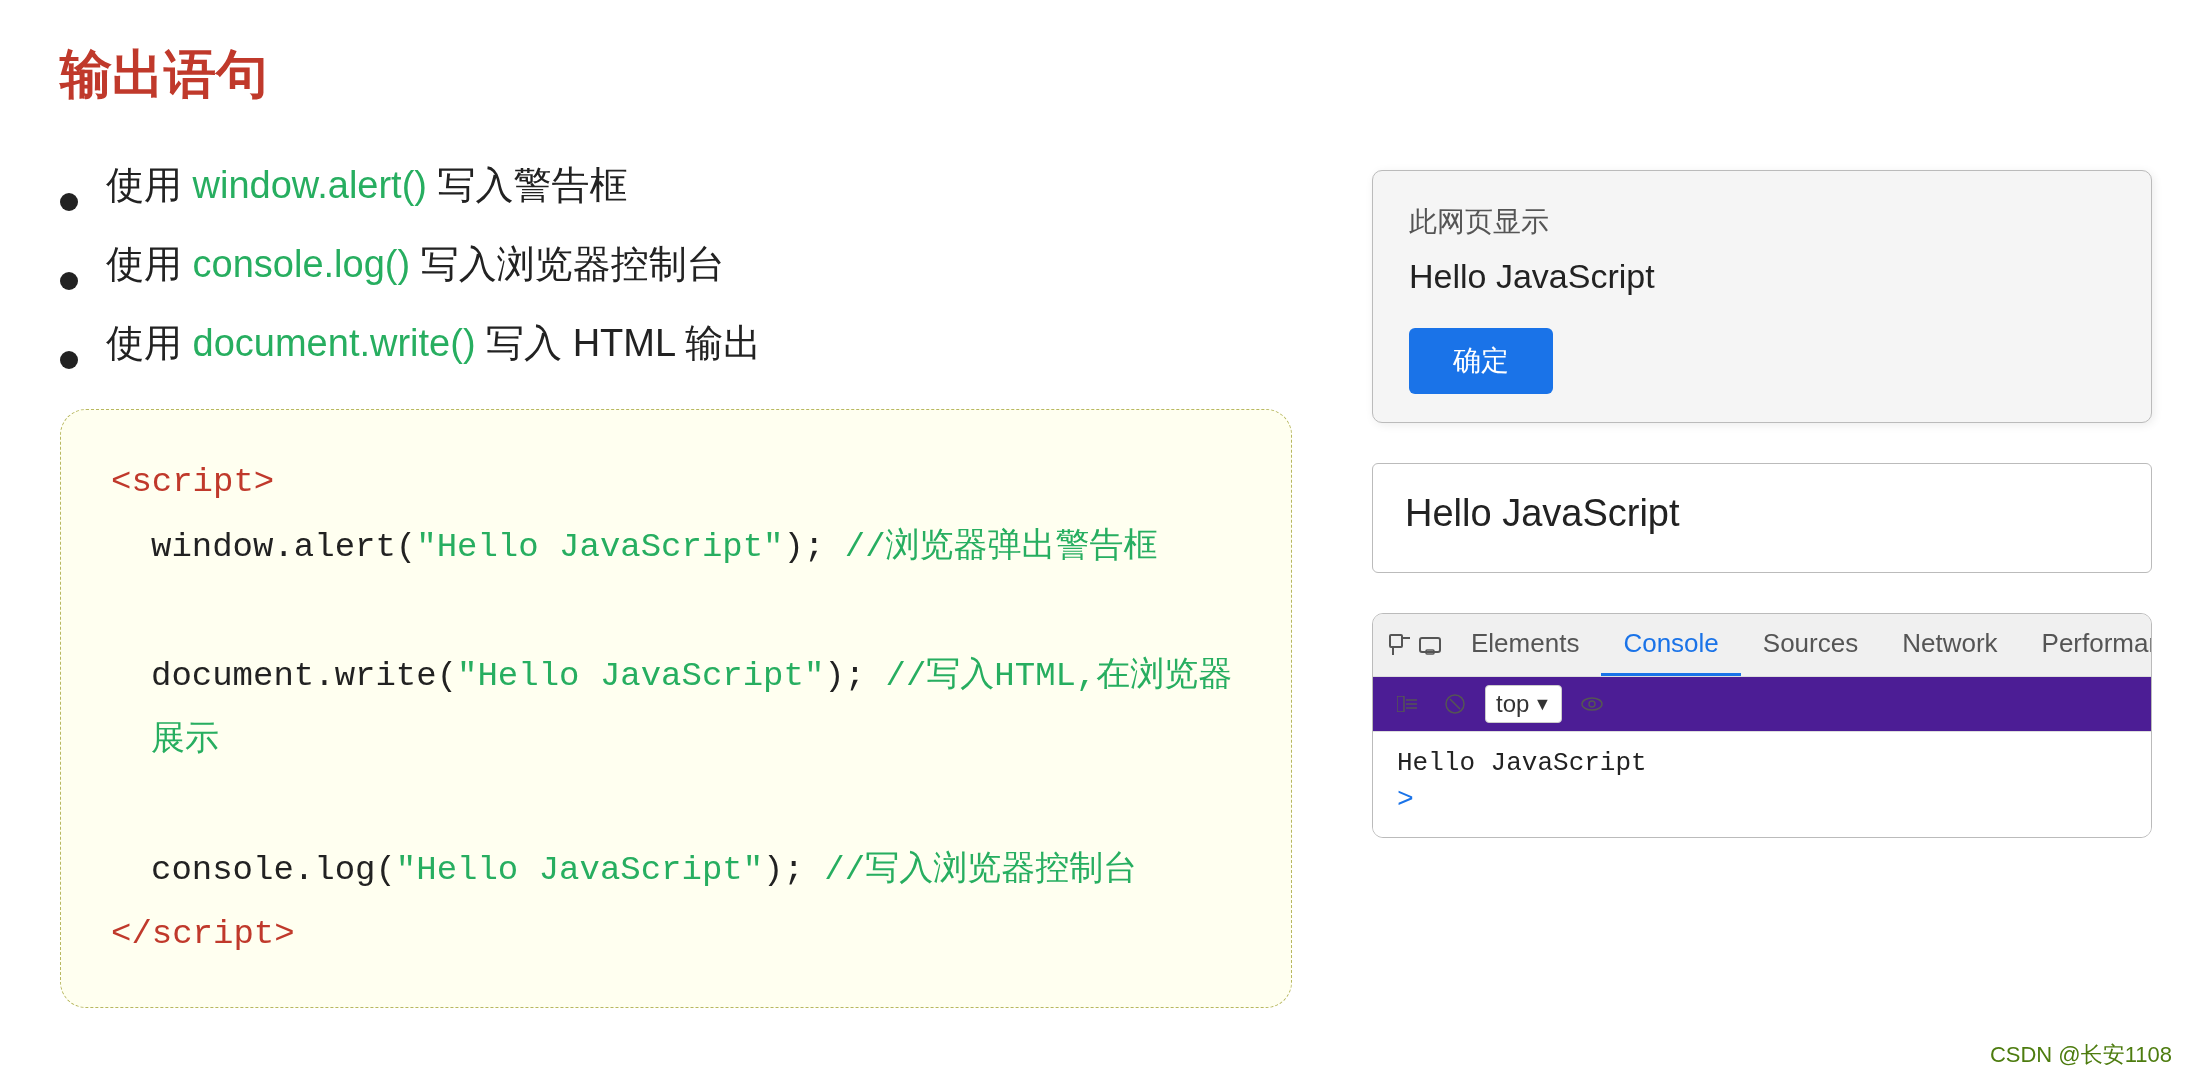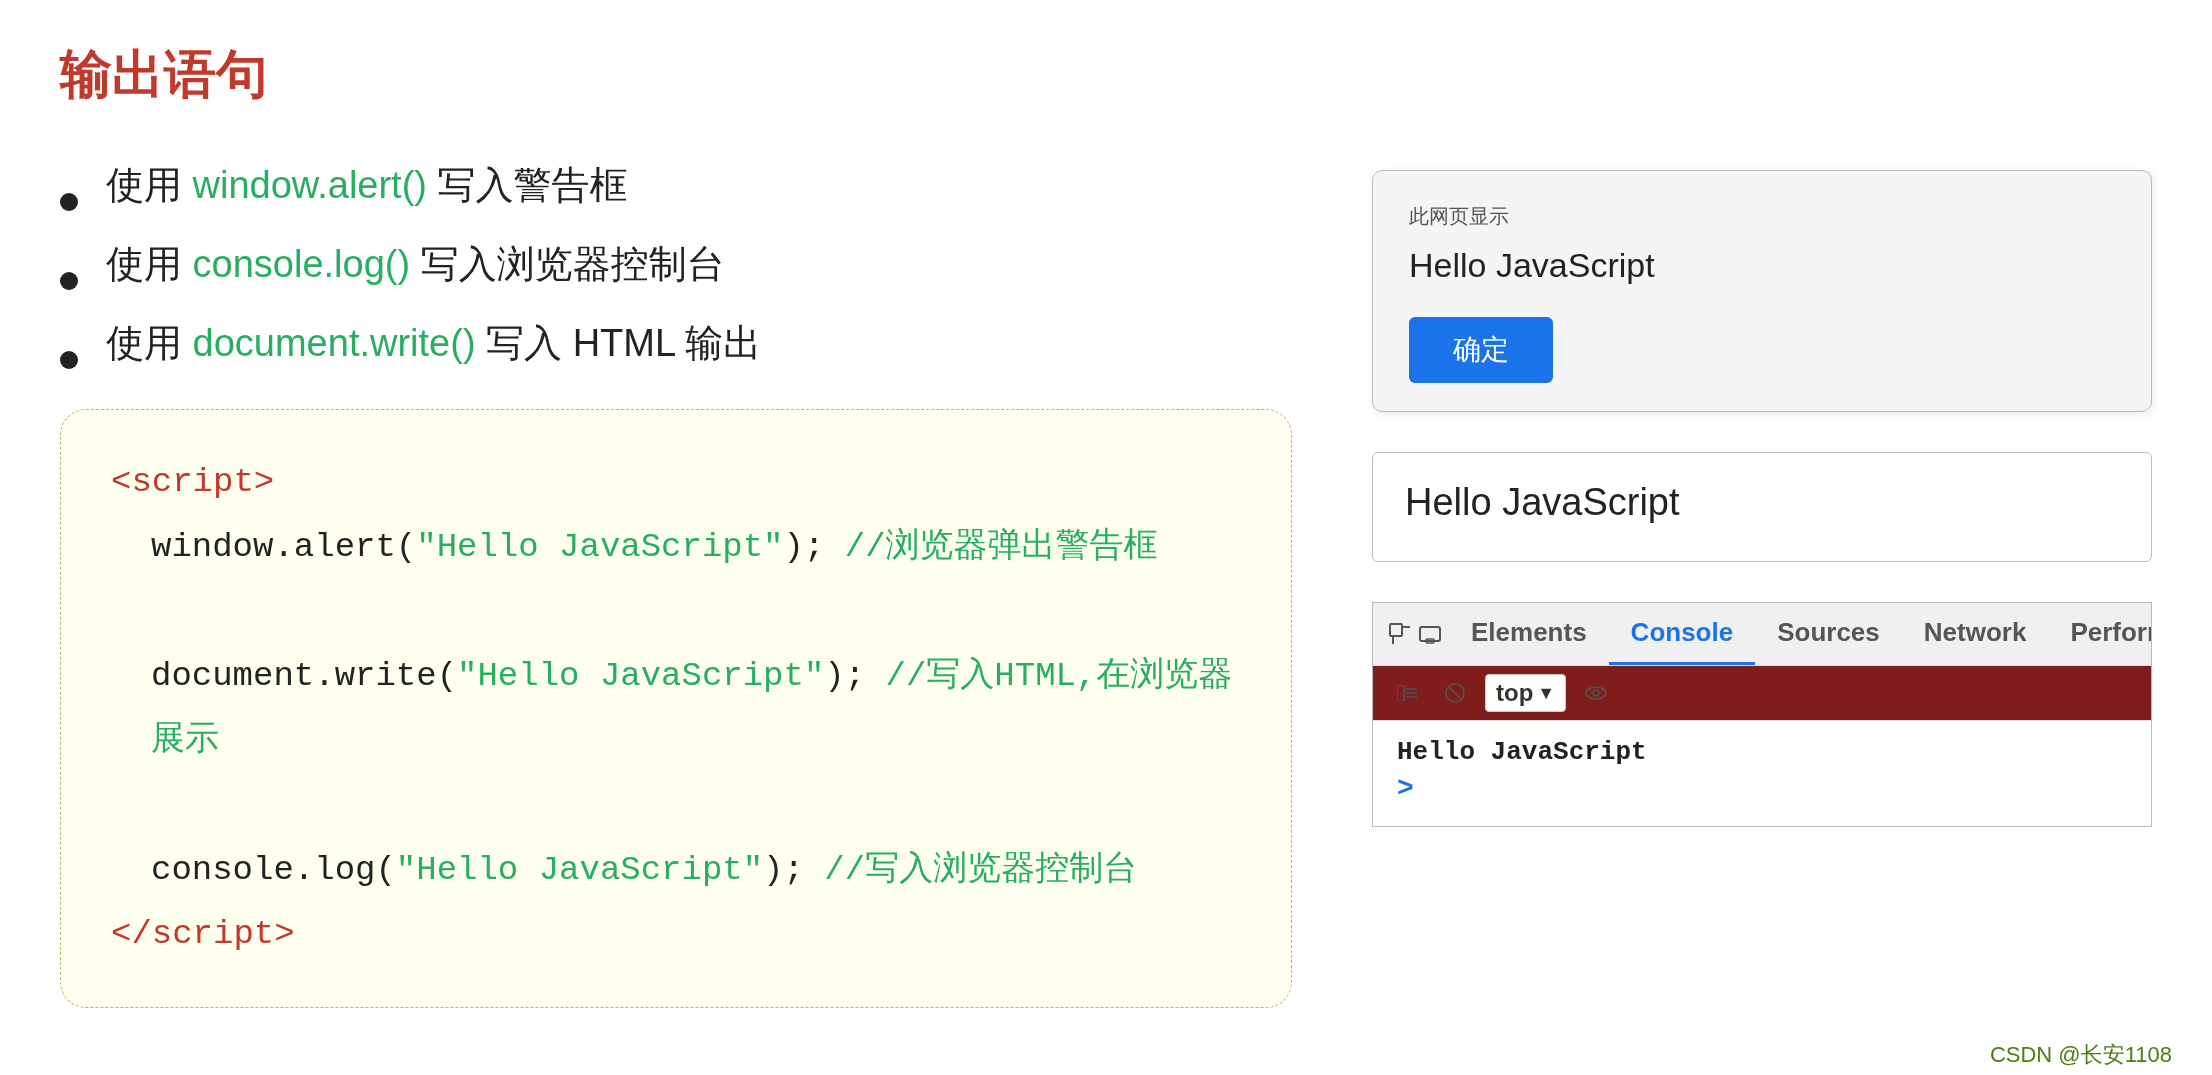--- a/index.html
+++ b/index.html
@@ -73,21 +73,21 @@
 
     
     .alert-dialog {
       border: 1.5px solid #bbb;
       border-radius: 10px;
       background: #f5f5f5;
       padding: 32px 36px 28px;
       box-shadow: 2px 2px 10px rgba(0,0,0,0.08);
     }
     .alert-dialog-title {
-      font-size: 20px;
+      font-size: 28px;
       color: #555;
       margin-bottom: 16px;
     }
     .alert-dialog-message {
       font-size: 34px;
       color: #222;
       margin-bottom: 32px;
     }
     .alert-dialog-footer {
       display: flex;
@@ -112,24 +112,23 @@
       min-height: 110px;
     }
     .doc-output-text {
       font-size: 38px;
       color: #222;
     }
 
     
     .console-panel {
       border: 1.5px solid #bbb;
-      border-radius: 0;
+      border-radius: 11px;
       background: #fff;
       overflow: hidden;
-      font-weight: bold;
     }
     .console-tabs {
       display: flex;
       align-items: center;
       border-bottom: 1px solid #ddd;
       padding: 0 16px;
       background: #f0f0f0;
       gap: 0;
     }
     .console-icon-btn {
@@ -152,21 +151,21 @@
     }
     .console-tab.active {
       color: #1a73e8;
       border-bottom: 3px solid #1a73e8;
     }
     .console-toolbar {
       display: flex;
       align-items: center;
       padding: 8px 16px;
       border-bottom: 1px solid #ddd;
-      background: #7f1d1d;
+      background: #4c1d95;
       gap: 12px;
     }
     .console-toolbar-btn {
       width: 36px;
       height: 36px;
       display: flex;
       align-items: center;
       justify-content: center;
       font-size: 20px;
       color: #555;

